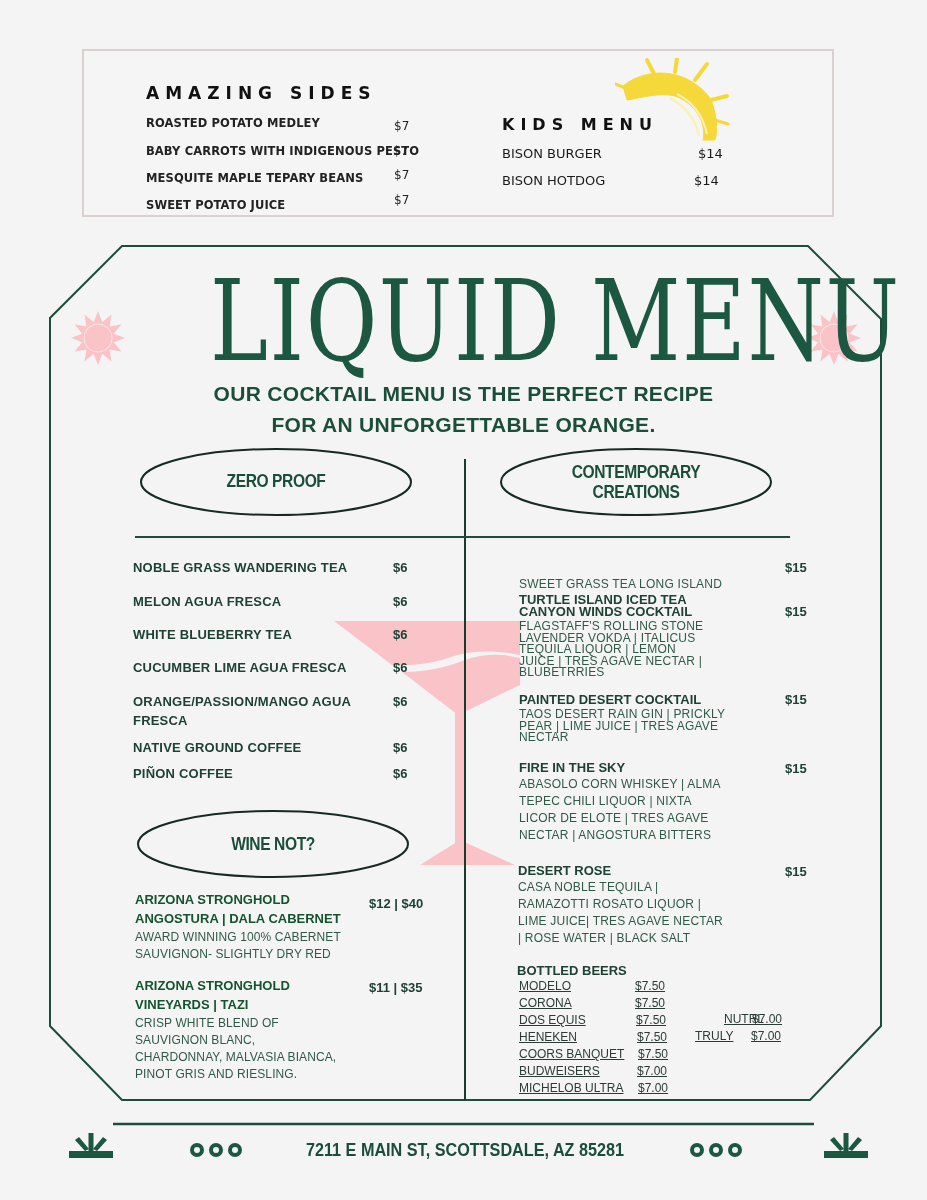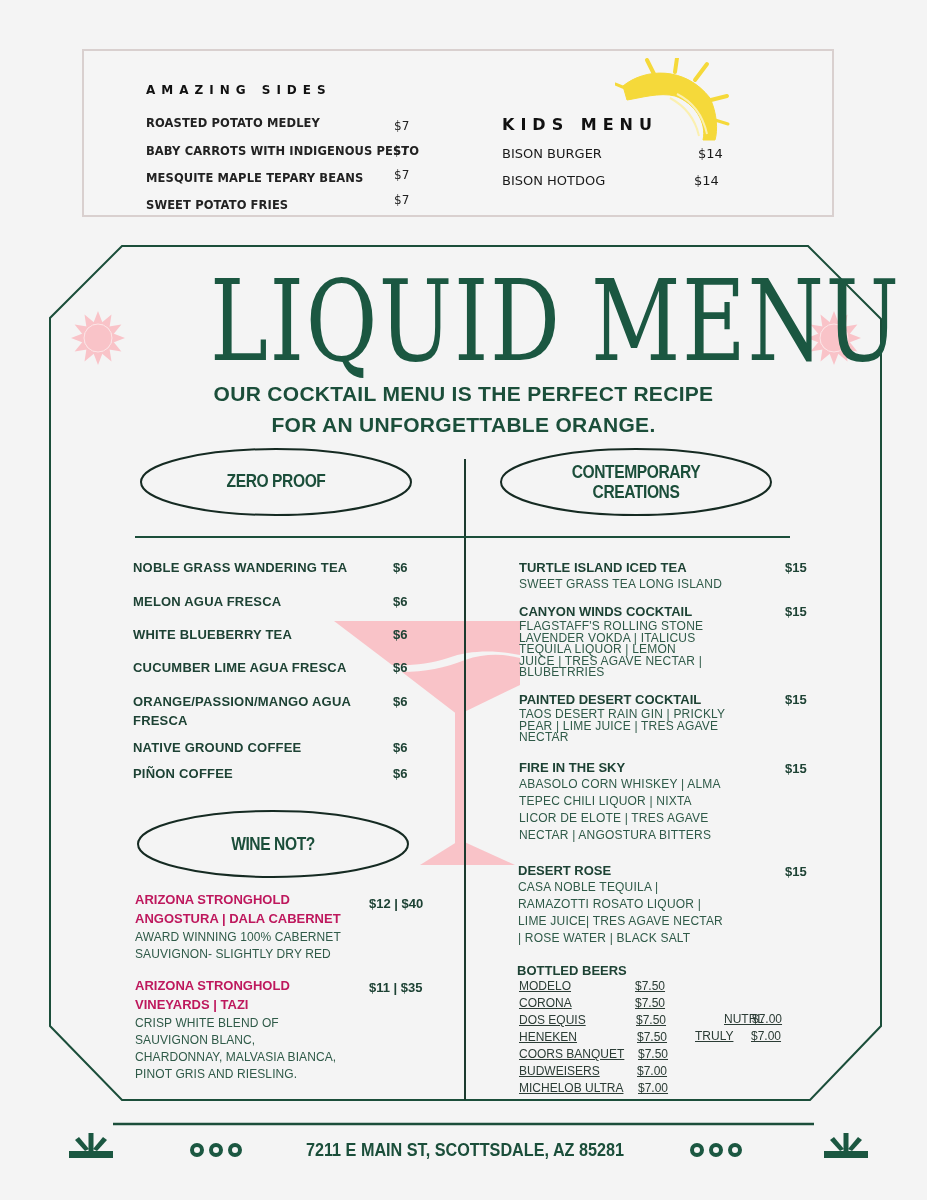--- a/index.html
+++ b/index.html
@@ -20,21 +20,21 @@
     border: 2px solid #d9d0cf;
     box-sizing: border-box;
     background: #f5f5f5;
   }
   .sec-title {
     position: absolute;
     font-family: "DejaVu Sans", sans-serif;
     font-weight: bold;
     color: #111;
     letter-spacing: 6px;
-    font-size: 12px;
+    font-size: 17px;
   }
   .side-item {
     position: absolute;
     font-family: "DejaVu Sans", sans-serif;
     font-size: 11.5px;
     color: #222;
     letter-spacing: 0.1px;
     font-weight: bold;
   }
   .side-price {
@@ -116,21 +116,21 @@
     font-family: "Liberation Sans", sans-serif;
     font-size: 12px;
     color: #2f5a48;
     letter-spacing: 0.2px;
   }
 
   .wine-name {
     position: absolute; left: 135px; width: 230px;
     font-family: "Liberation Sans", sans-serif;
     font-weight: bold; font-size: 13px;
-    color: #be185d; line-height: 19px;
+    color: #14532d; line-height: 19px;
   }
   .wine-price {
     position: absolute;
     font-family: "Liberation Sans", sans-serif;
     font-weight: bold; font-size: 13px;
     color: #1d4234;
   }
   .wine-desc {
     position: absolute; left: 135px; width: 240px;
     font-family: "Liberation Sans", sans-serif;
@@ -179,21 +179,21 @@
   <path d="M62 36 C78 44, 88 58, 92 76" stroke="#fbf0b0" stroke-width="2" fill="none"></path>
 </svg>
 
 <div class="sec-title" style="left:146px;top:83px">AMAZING SIDES</div>
 <div class="side-item" style="left:146px;top:116px">ROASTED POTATO MEDLEY</div>
 <div class="side-price" style="left:394px;top:119px">$7</div>
 <div class="side-item" style="left:146px;top:144px">BABY CARROTS WITH INDIGENOUS PESTO</div>
 <div class="side-price" style="left:393px;top:144px">$7</div>
 <div class="side-item" style="left:146px;top:171px">MESQUITE MAPLE TEPARY BEANS</div>
 <div class="side-price" style="left:394px;top:168px">$7</div>
-<div class="side-item" style="left:146px;top:198px">SWEET POTATO FRIES</div>
+<div class="side-item" style="left:146px;top:198px">SWEET POTATO JUICE</div>
 <div class="side-price" style="left:394px;top:193px">$7</div>
 
 <div class="sec-title" style="left:502px;top:115px;font-size:16px">KIDS MENU</div>
 <div class="kids-item" style="left:502px;top:146px">BISON BURGER</div>
 <div class="kids-item" style="left:698px;top:146px">$14</div>
 <div class="kids-item" style="left:502px;top:173px">BISON HOTDOG</div>
 <div class="kids-item" style="left:694px;top:173px">$14</div>
 
 <svg class="frame" width="927" height="1200" viewBox="0 0 927 1200">
 
@@ -273,21 +273,21 @@
 <div class="zp-price" style="top:627px">$6</div>
 <div class="zp-name" style="top:658px">CUCUMBER LIME AGUA FRESCA</div>
 <div class="zp-price" style="top:660px">$6</div>
 <div class="zp-name" style="top:692px;width:245px">ORANGE/PASSION/MANGO AGUA FRESCA</div>
 <div class="zp-price" style="top:694px">$6</div>
 <div class="zp-name" style="top:738px">NATIVE GROUND COFFEE</div>
 <div class="zp-price" style="top:740px">$6</div>
 <div class="zp-name" style="top:764px">PIÑON COFFEE</div>
 <div class="zp-price" style="top:766px">$6</div>
 
-<div class="cc-name" style="top:560px">TURTLE ISLAND ICED TEA</div>
+<div class="cc-name" style="top:592px">TURTLE ISLAND ICED TEA</div>
 <div class="cc-price" style="top:560px">$15</div>
 <div class="cc-desc" style="top:577px;line-height:14px">
   <div>SWEET GRASS TEA LONG ISLAND</div>
 </div>
 
 <div class="cc-name" style="top:604px">CANYON WINDS COCKTAIL</div>
 <div class="cc-price" style="top:604px">$15</div>
 <div class="cc-desc" style="top:621px;line-height:11.5px">
   <div>FLAGSTAFF'S ROLLING STONE</div>
   <div>LAVENDER VOKDA | ITALICUS</div>

